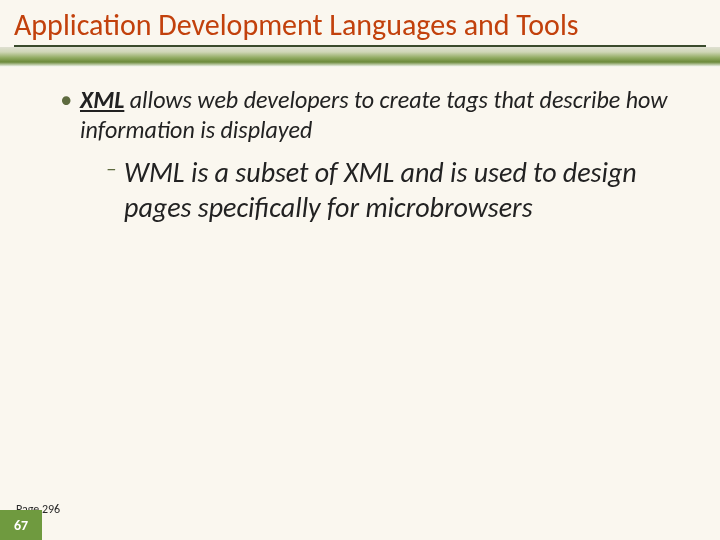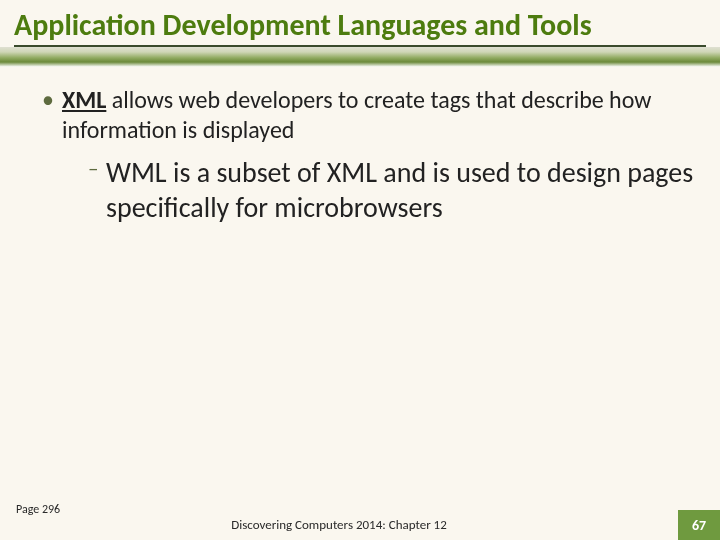--- a/index.html
+++ b/index.html
@@ -7,43 +7,44 @@
   body {
     font-family: Calibri, "Segoe UI", Arial, sans-serif;
     background: #faf7ef;
     position: relative;
   }
   .title-block {
     padding: 8px 14px 0 14px;
   }
   .title {
     font-size: 30px;
-    font-weight: 700;
-    color: #4d7c0f;
+    font-weight: 400;
+    color: #c2410c;
     line-height: 1.15;
   }
   .title-rule {
     margin: 2px 14px 0 14px;
     height: 0;
     border: none;
     border-top: 2px solid #3a4a2c;
   }
   .band {
     margin-top: 0;
     height: 20px;
     background: linear-gradient(to bottom,
       #dfe0d2 0%,
       #cfd6b6 25%,
       #8fa95f 55%,
       #6b8a3a 75%,
       #ffffff 100%);
   }
   .content {
-    padding: 18px 26px 0 26px;
+    padding: 18px 26px 0 44px;
     color: #1f1f1f;
+    font-style: italic;
   }
   ul.level1 {
     list-style: none;
     padding-left: 16px;
   }
   ul.level1 > li {
     position: relative;
     font-size: 24px;
     line-height: 1.25;
     padding-left: 20px;
@@ -134,15 +135,14 @@
       <ul class="level2">
         <li>WML is a subset of XML and is used to design pages specifically for microbrowsers</li>
       </ul>
     </li>
   </ul>
 </div>
 
 <div class="page-ref">Page 296</div>
 
 <div class="footer">
-  <div class="footer-center">Discovering Computers 2014: Chapter 12</div>
   <div class="slide-num">67</div>
 </div>
 
 </body></html>

